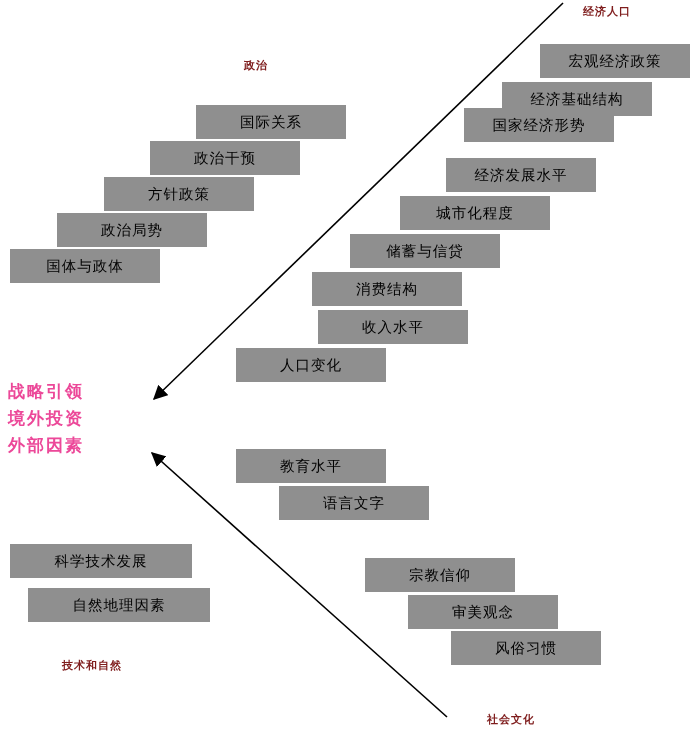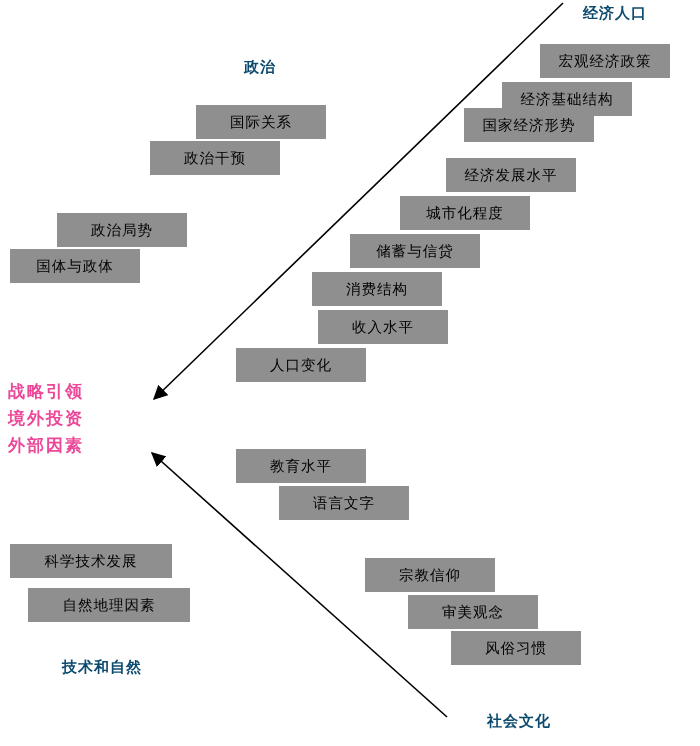--- a/index.html
+++ b/index.html
@@ -18,38 +18,38 @@
   #arrows {
     position: absolute;
     left: 0;
     top: 0;
     width: 700px;
     height: 746px;
     pointer-events: none;
   }
   .factor {
     position: absolute;
-    width: 130px;
+    width: 150px;
     height: 34px;
     background: var(--box-fill, #8f8f8f);
     color: #000000;
     font-size: 14.5px;
     display: flex;
     align-items: center;
     justify-content: center;
     letter-spacing: 1px;
     white-space: nowrap;
   }
   .factor.wide {
-    width: 162px;
+    width: 182px;
   }
   .group-label {
     position: absolute;
-    color: #0c4a6e;
-    font-size: 15px;
+    color: #7f1d1d;
+    font-size: 11px;
     font-weight: bold;
     letter-spacing: 1px;
     white-space: nowrap;
   }
   .center-text {
     position: absolute;
     left: 8px;
     top: 378px;
     color: #ec4899;
     font-weight: bold;
@@ -79,20 +79,21 @@
   <div class="group-label" style="left:62px; top:658px;">技术和自然</div>
 
   <div class="center-text">
     <div>战略引领</div>
     <div>境外投资</div>
     <div>外部因素</div>
   </div>
 
   <div class="factor" style="left:196px; top:105px;">国际关系</div>
   <div class="factor" style="left:150px; top:141px;">政治干预</div>
+  <div class="factor" style="left:104px; top:177px;">方针政策</div>
   <div class="factor" style="left:57px;  top:213px;">政治局势</div>
   <div class="factor" style="left:10px;  top:249px;">国体与政体</div>
 
   <div class="factor" style="left:540px; top:44px;">宏观经济政策</div>
   <div class="factor" style="left:502px; top:82px;">经济基础结构</div>
   <div class="factor" style="left:464px; top:108px;">国家经济形势</div>
   <div class="factor" style="left:426px; top:158px;margin-left:20px;">经济发展水平</div>
   <div class="factor" style="left:388px; top:196px;margin-left:12px;">城市化程度</div>
   <div class="factor" style="left:350px; top:234px;">储蓄与信贷</div>
   <div class="factor" style="left:312px; top:272px;">消费结构</div>

